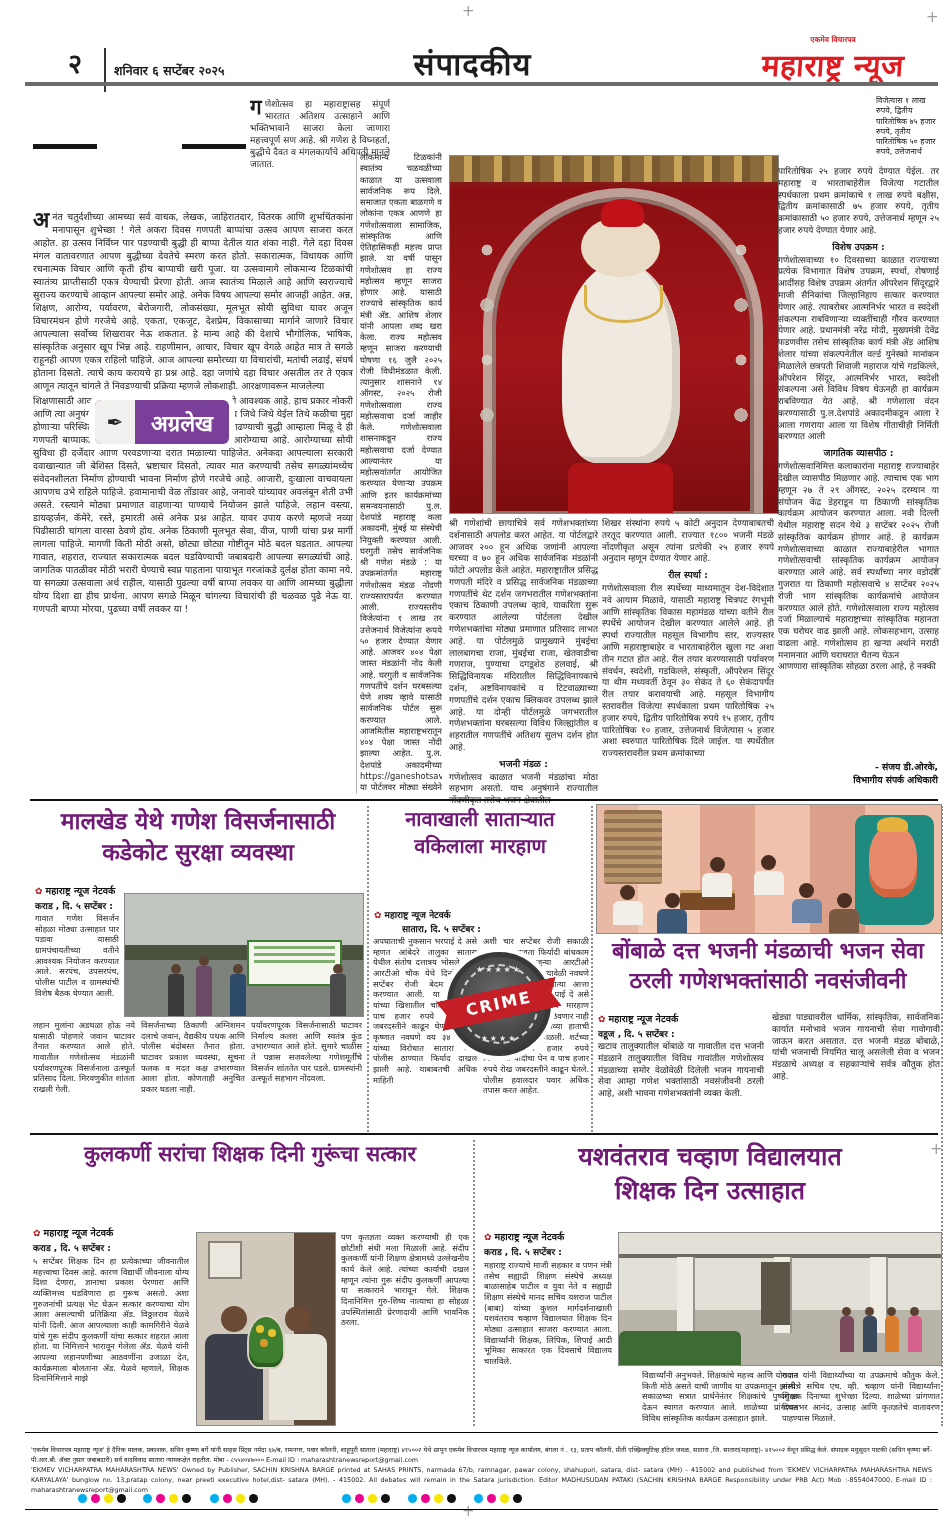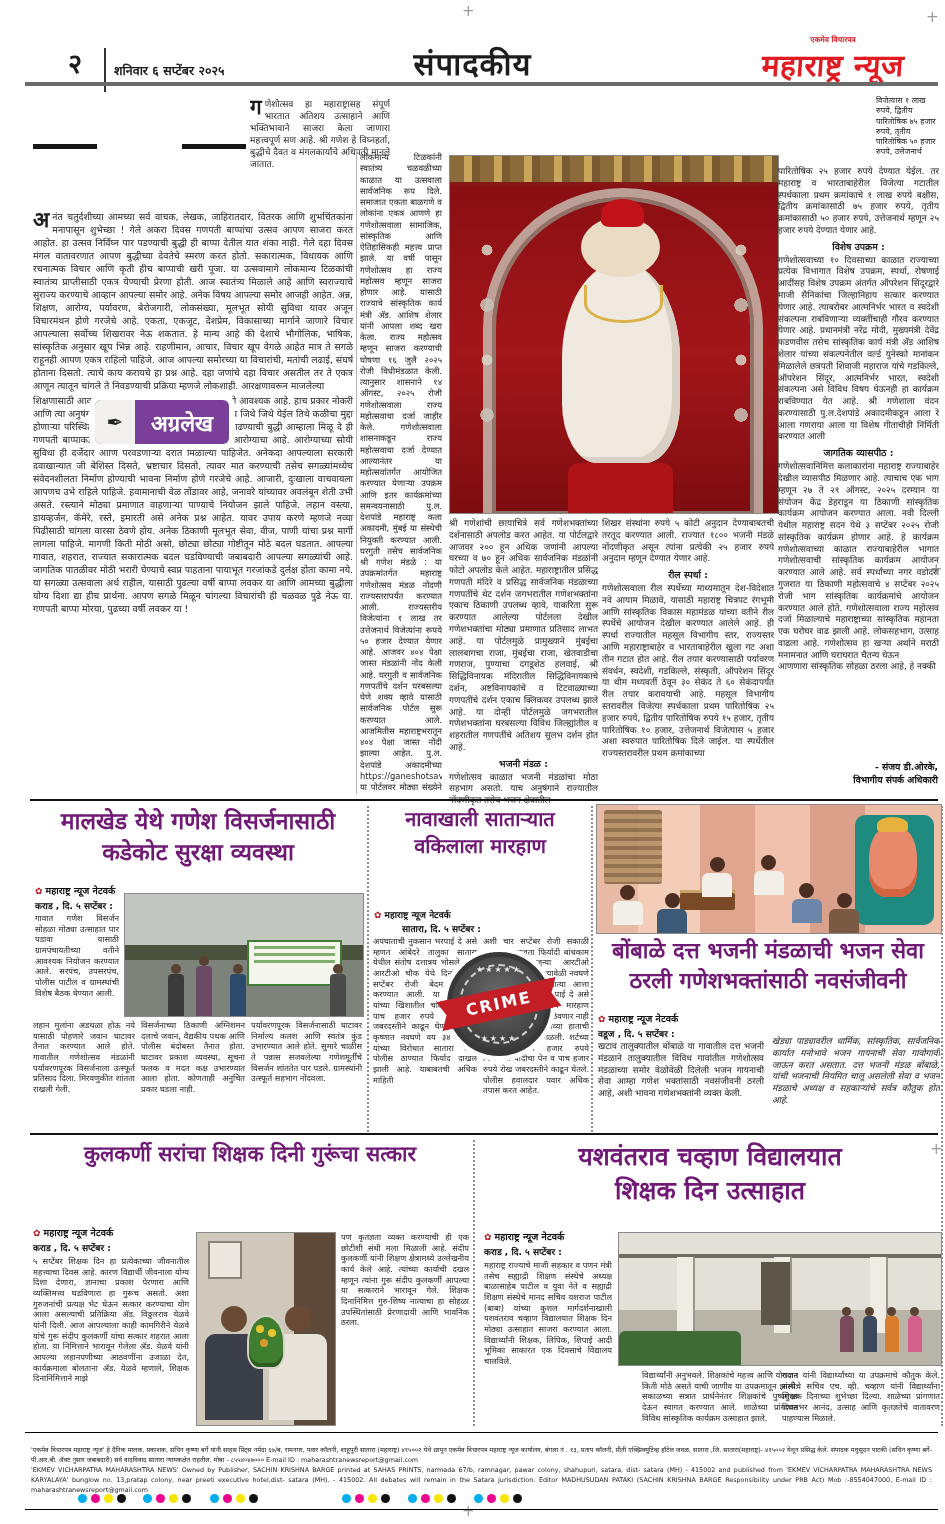--- a/index.html
+++ b/index.html
@@ -265,21 +265,21 @@
   </div>
   <div class="abs headline" style="left:596px;top:936px;width:344px;font-size:22px;">
     <div>बोंबाळे दत्त भजनी मंडळाची भजन सेवा</div>
     <div>ठरली गणेशभक्तांसाठी नवसंजीवनी</div>
   </div>
   <div class="abs byline" style="left:598px;top:1012px;">
     <span class="star">✿</span><span>महाराष्ट्र न्यूज नेटवर्क</span>
   </div>
   <div class="abs dateline" style="left:598px;top:1027px;">वडूज , दि. ५ सप्टेंबर :</div>
   <div class="abs tx" style="left:598px;top:1041px;width:166px;height:90px;">खटाव तालुक्यातील बोंबाळे या गावातील दत्त भजनी मंडळाने तालुक्यातील विविध गावांतील गणेशोत्सव मंडळाच्या समोर वेळोवेळी दिलेली भजन गायनाची सेवा आम्हा गणेश भक्तांसाठी नवसंजीवनी ठरली आहे, अशी भावना गणेशभक्तांनी व्यक्त केली.</div>
-  <div class="abs tx" style="left:772px;top:1036px;width:168px;height:119px;font-style:italic;">खेड्या पाड्यावरील धार्मिक, सांस्कृतिक, सार्वजनिक कार्यात मनोभावे भजन गायनाची सेवा गावोगावी जाऊन करत असतात. दत्त भजनी मंडळ बोंबाळे, यांची भजनाची नियमित चालू असलेली सेवा व भजन मंडळाचे अध्यक्ष व सहकाऱ्यांचे सर्वत्र कौतुक होत आहे.</div>
+  <div class="abs tx" style="left:772px;top:1012px;width:168px;height:119px;">खेड्या पाड्यावरील धार्मिक, सांस्कृतिक, सार्वजनिक कार्यात मनोभावे भजन गायनाची सेवा गावोगावी जाऊन करत असतात. दत्त भजनी मंडळ बोंबाळे, यांची भजनाची नियमित चालू असलेली सेवा व भजन मंडळाचे अध्यक्ष व सहकाऱ्यांचे सर्वत्र कौतुक होत आहे.</div>
 
   <div class="abs hline" style="left:30px;top:1133px;width:908px;height:2px;"></div>
   <div class="abs dotsep" style="left:473px;top:1140px;height:286px;"></div>
 
   <div class="abs headline" style="left:30px;top:1140px;width:440px;font-size:21px;">
     <div>कुलकर्णी सरांचा शिक्षक दिनी गुरूंचा सत्कार</div>
   </div>
   <div class="abs byline" style="left:33px;top:1226px;">
     <span class="star">✿</span><span>महाराष्ट्र न्यूज नेटवर्क</span>
   </div>

